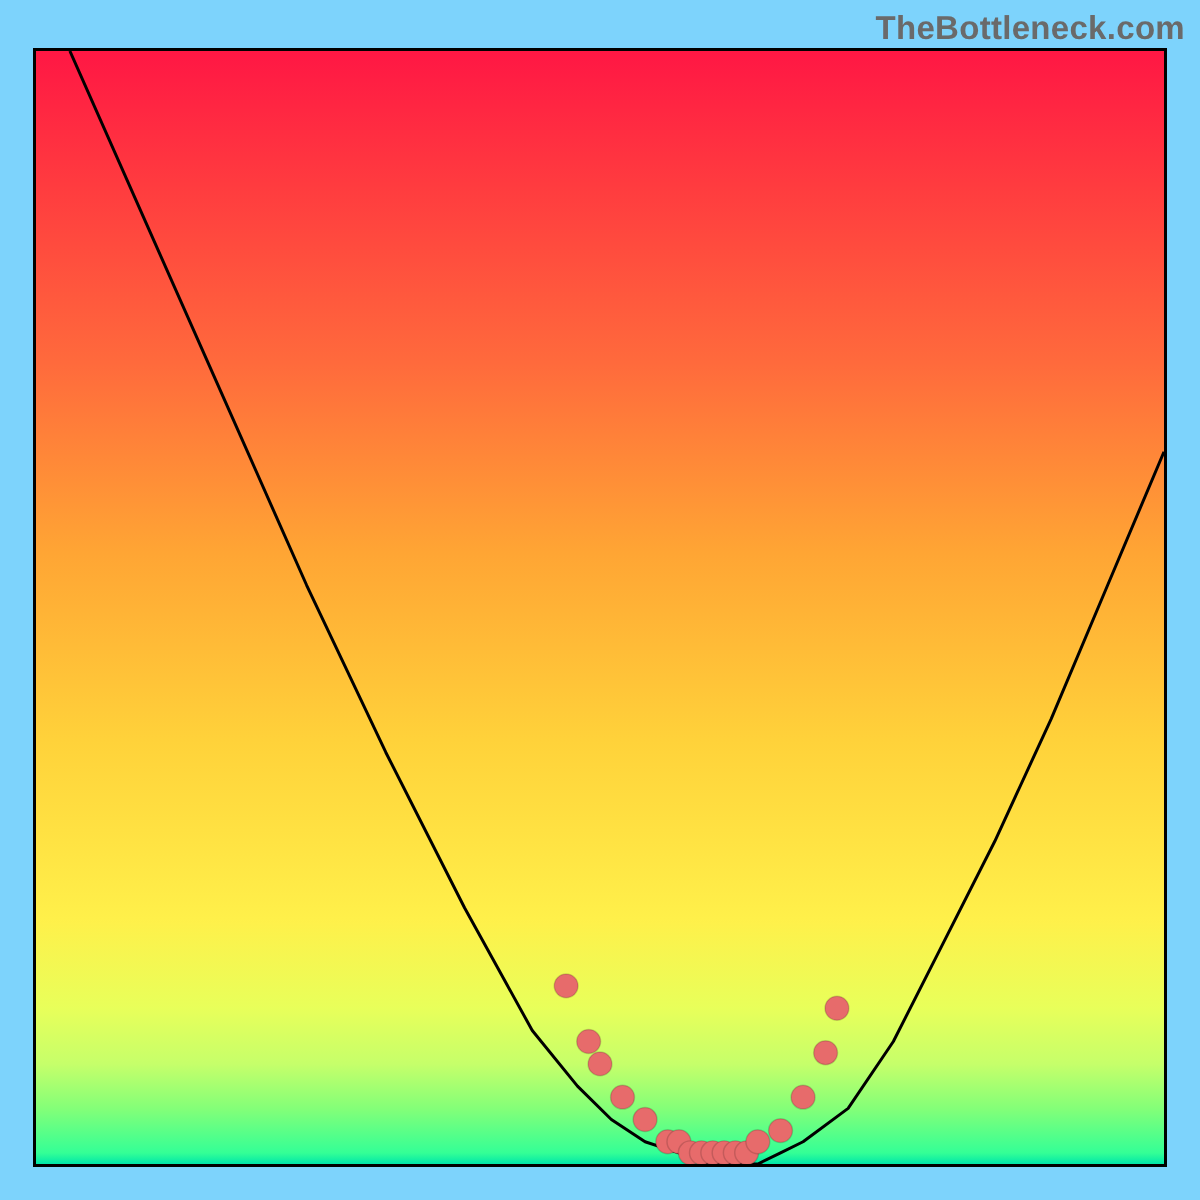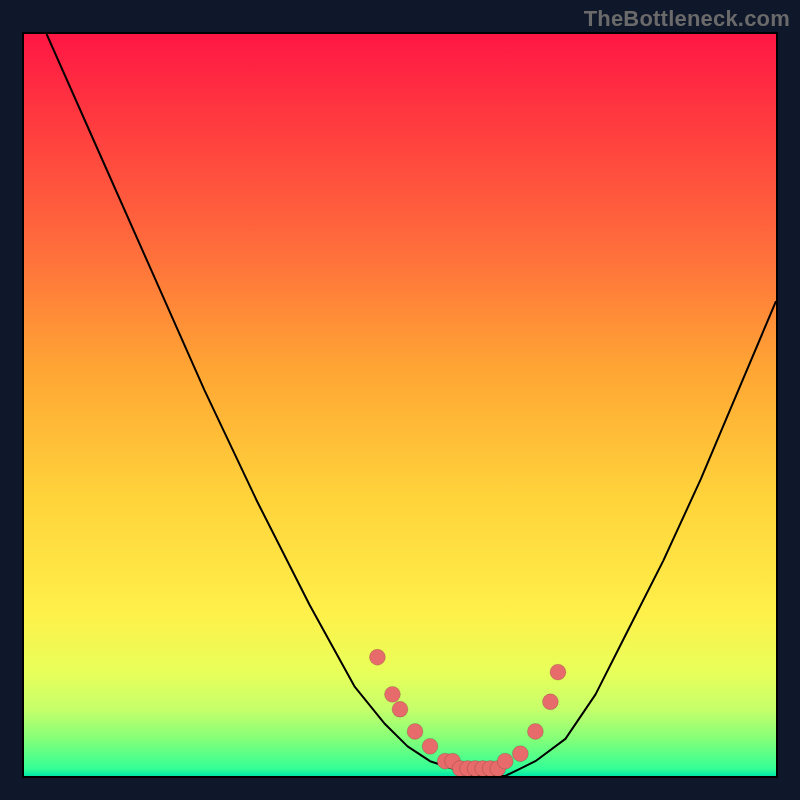--- a/index.html
+++ b/index.html
@@ -1,21 +1,21 @@
 <!DOCTYPE html>
 <html><head>
 <meta charset="utf-8">
 <style>
   * { margin: 0; padding: 0; box-sizing: border-box; }
   html, body { width: 800px; height: 800px; overflow: hidden; background: #000; }
   .frame {
     position: relative;
     width: 800px;
     height: 800px;
-    background: #0f172a;
+    background: #7dd3fc;
   }
   .watermark {
     position: absolute;
     top: 6px;
     right: 10px;
     font-family: Arial, Helvetica, sans-serif;
     font-size: 22px;
     font-weight: 600;
     color: #6a6a6a;
     letter-spacing: 0.2px;

